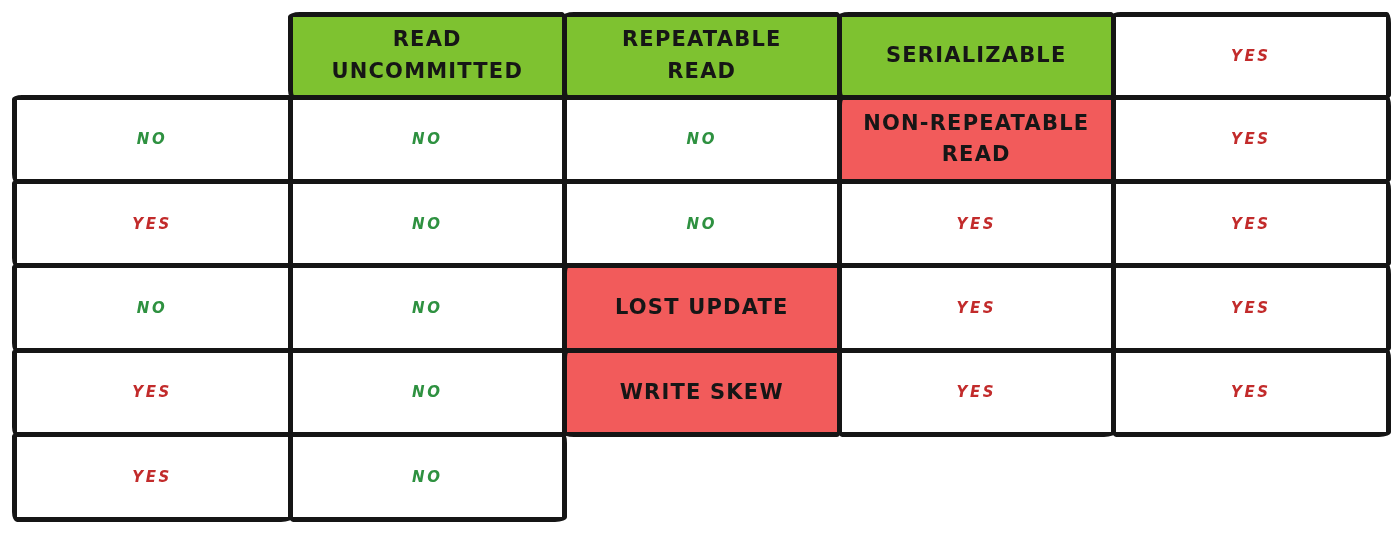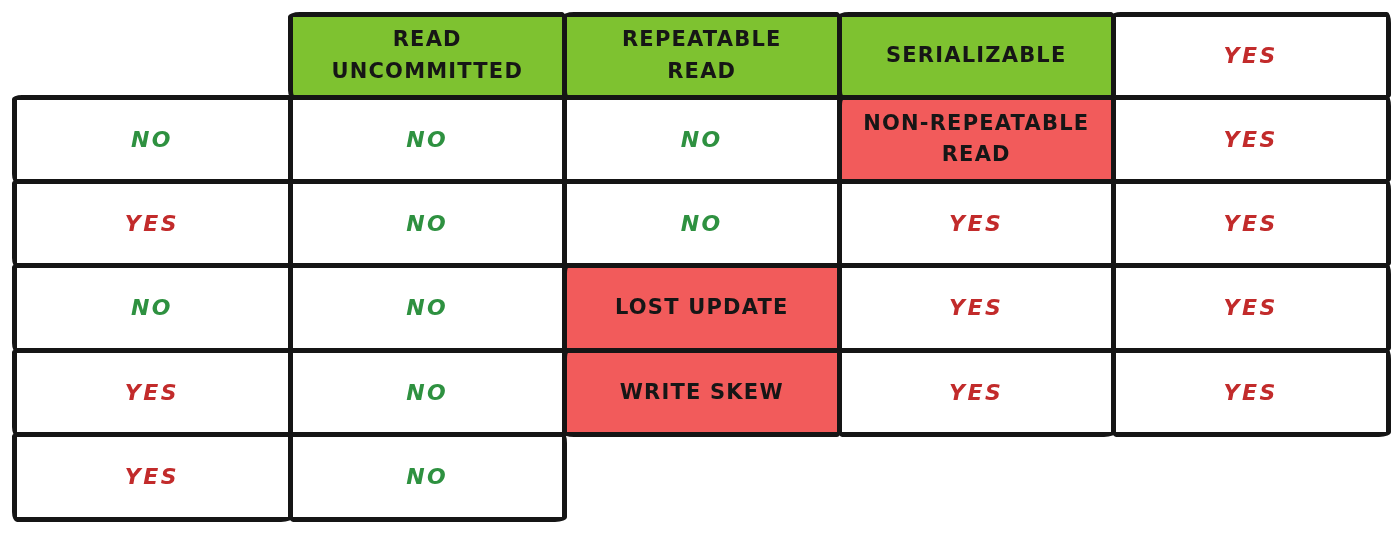--- a/index.html
+++ b/index.html
@@ -61,21 +61,21 @@
     font-size: 21px;
     letter-spacing: 1.2px;
     line-height: 1.5;
     color: #161616;
     max-width: 205px;
   }
   .rtxt { max-width: 232px; }
   .atxt {
     font-weight: bold;
     font-style: italic;
-    font-size: 22px;
+    font-size: 15px;
     letter-spacing: 2.5px;
   }
 </style>
 </head>
 <body>
 
 <div class="canvas">
   <div class="iso-table">
 
     <div class="cell corner"></div>

